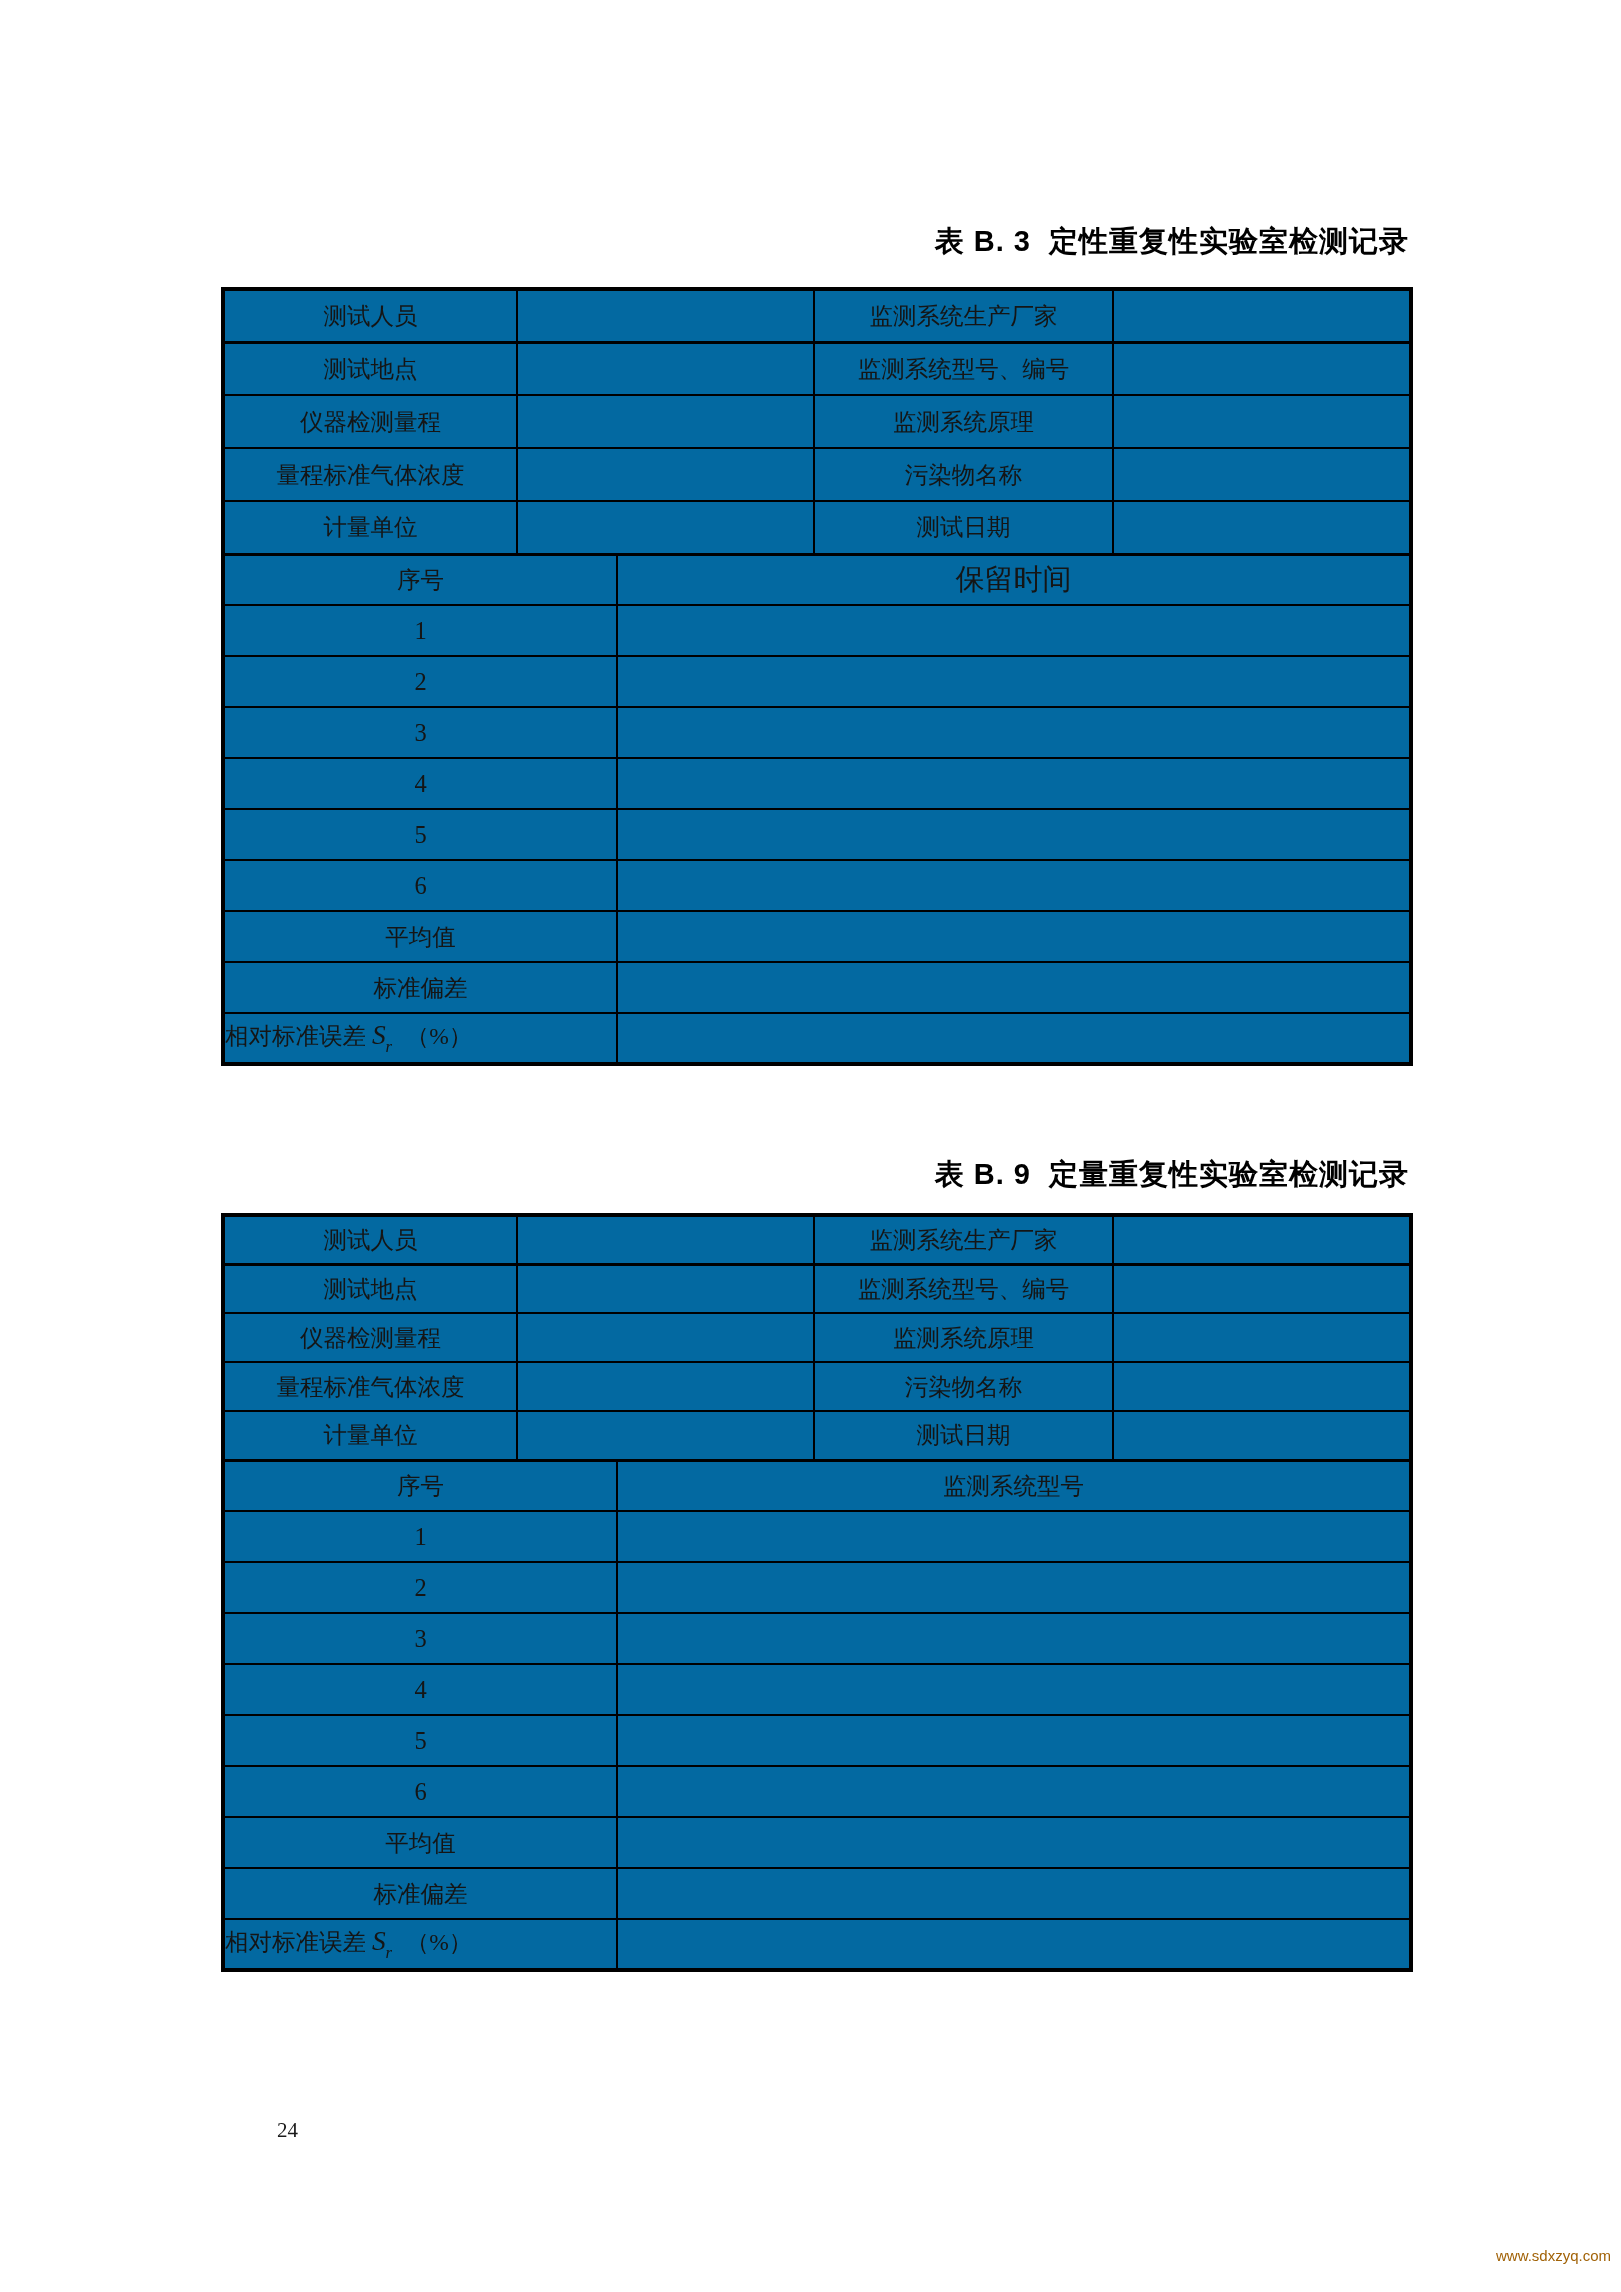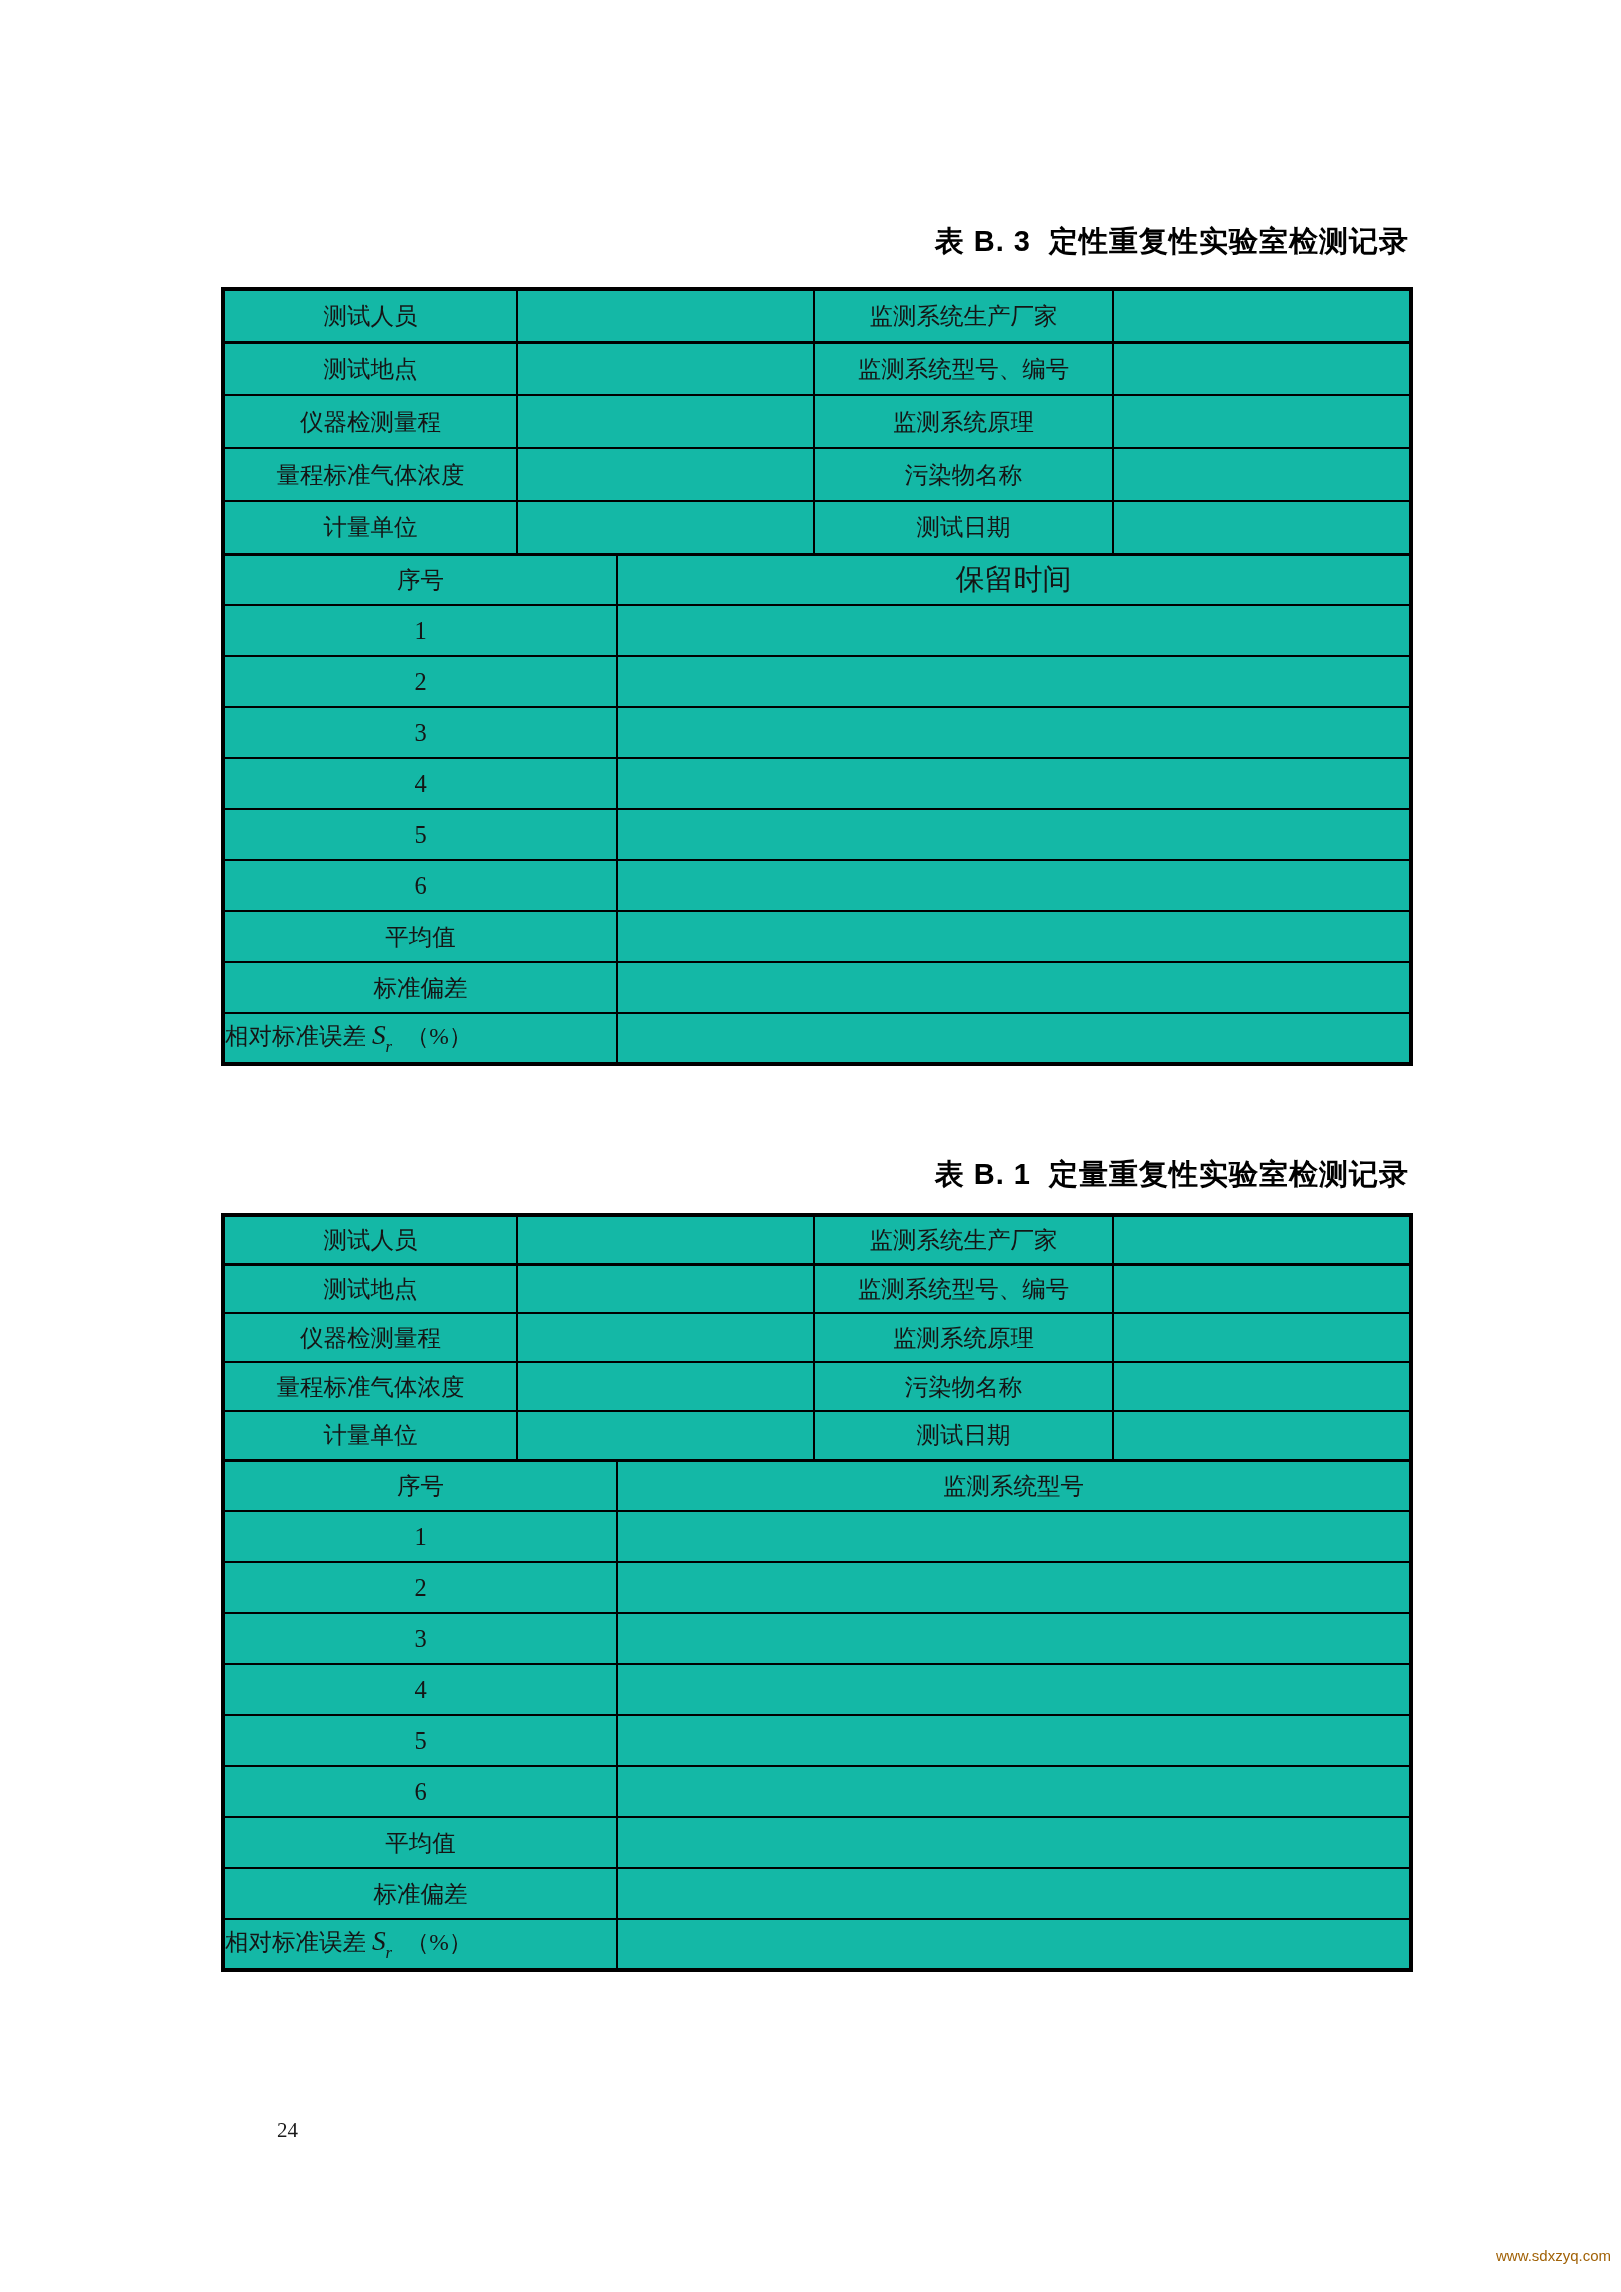--- a/index.html
+++ b/index.html
@@ -29,21 +29,21 @@
   #title-b3 { top: 222px; }
   #title-b4 { top: 1155px; }
 
   table.record {
     position: absolute;
     left: 221px;
     border-collapse: collapse;
     table-layout: fixed;
     width: 1188px;
     border: 4.9px solid #000000;
-    background: #14b8a6;
+    background: #0369a1;
   }
   #table-b3 { top: 287px; }
   #table-b4 { top: 1213px; }
 
   table.record td {
     border: 2px solid #000000;
     padding: 0;
     vertical-align: middle;
     overflow: hidden;
   }
@@ -185,21 +185,21 @@
       <td colspan="2" class="lbl">标准偏差</td>
       <td colspan="3"></td>
     </tr>
     <tr class="data-row">
       <td colspan="2" class="err"><span>相对标准误差</span><span class="sym">S</span><sub>r</sub><span class="sfx">（%）</span></td>
       <td colspan="3"></td>
     </tr>
   </tbody>
 </table>
 
-<div id="title-b4" class="table-title">表 B. 1  定量重复性实验室检测记录</div>
+<div id="title-b4" class="table-title">表 B. 9  定量重复性实验室检测记录</div>
 
 <table id="table-b4" class="record">
   <colgroup>
     <col style="width:294px">
       <col style="width:100px">
       <col style="width:197px">
       <col style="width:299px">
       <col style="width:298px">
   </colgroup>
   <tbody>

